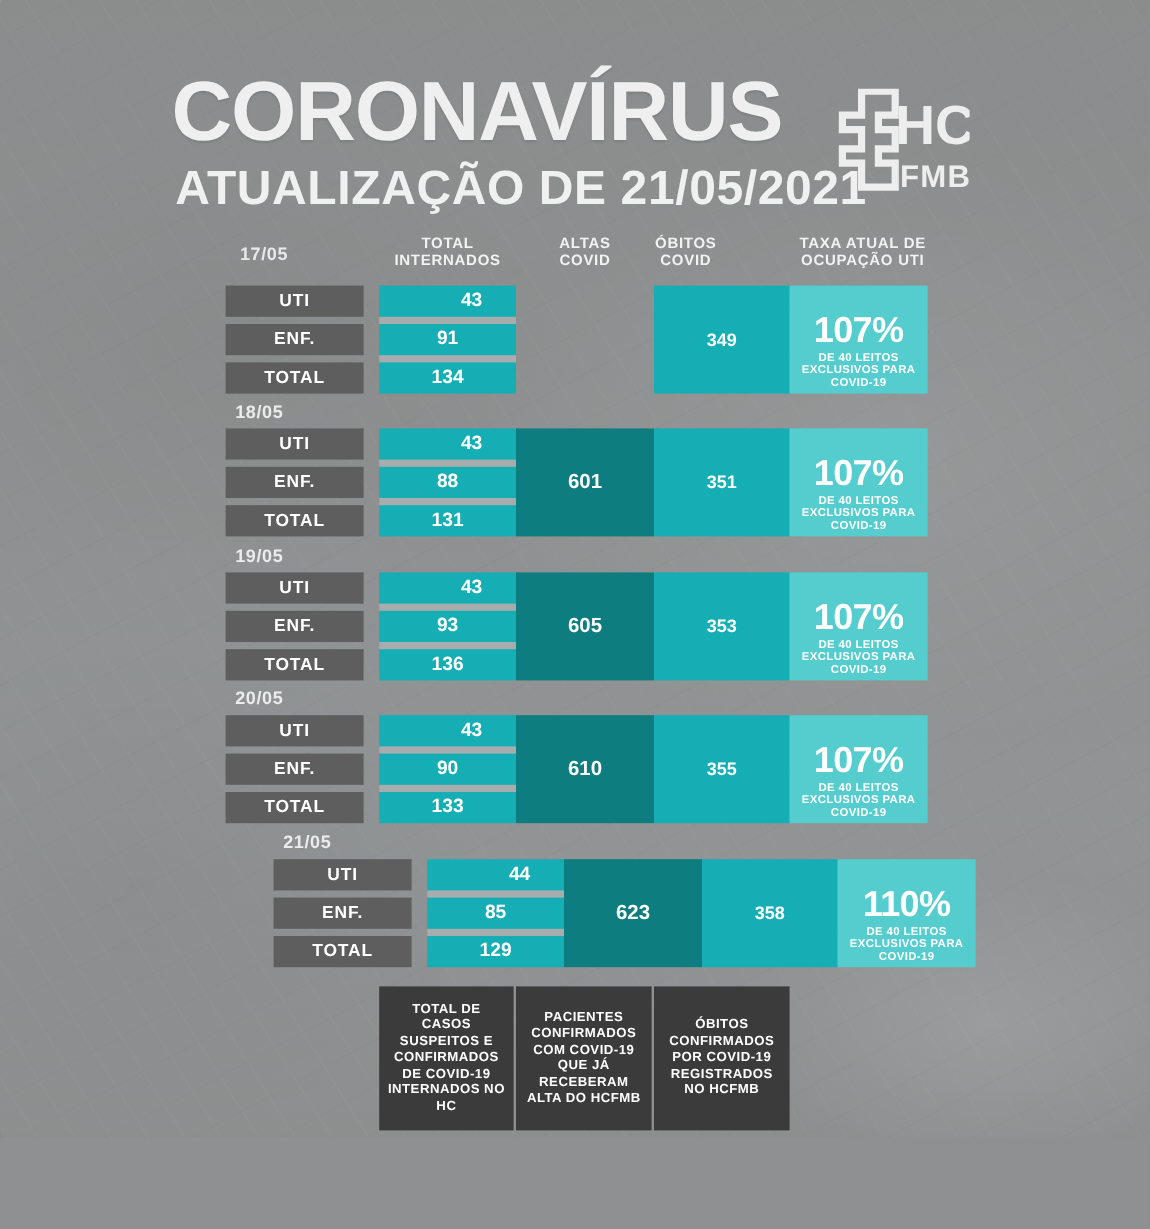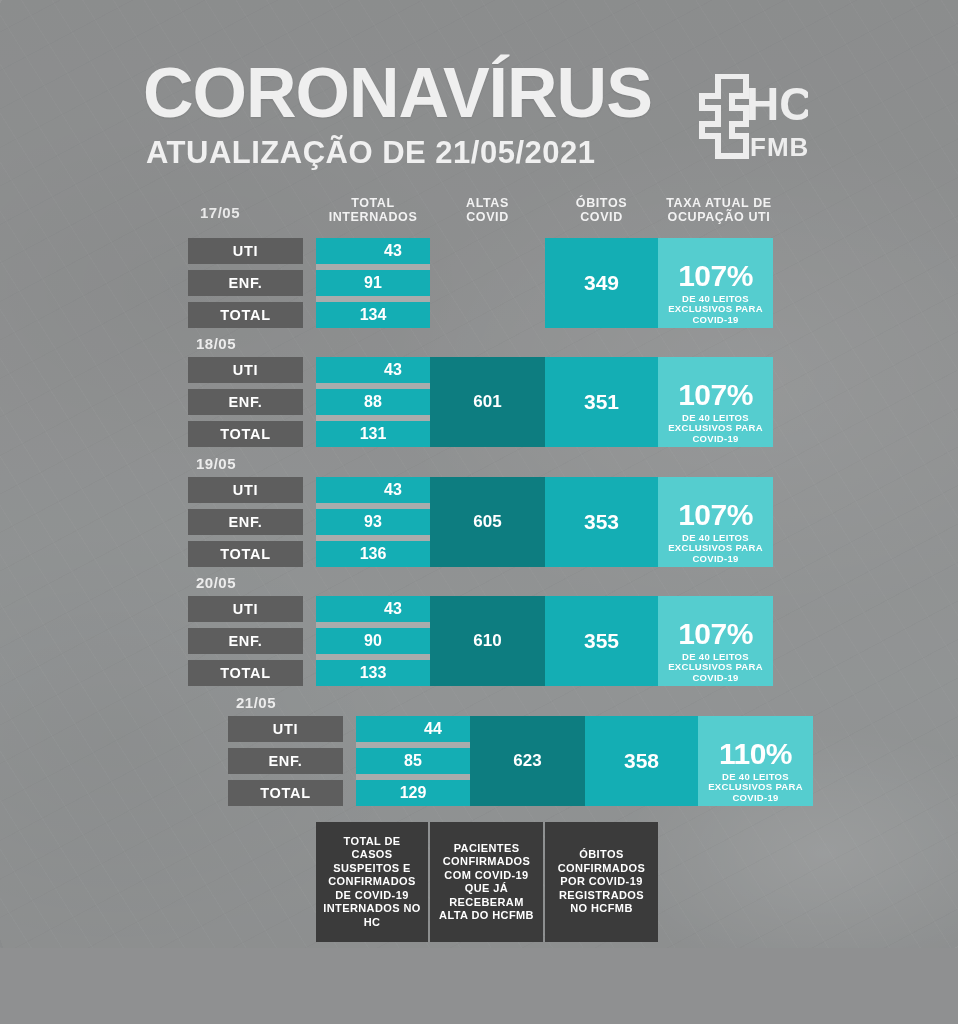--- a/index.html
+++ b/index.html
@@ -43,21 +43,21 @@
   .header { position:absolute; left:0; top:0; width:958px; height:188px; }
   .title {
     position:absolute; left:143px; top:58px;
     font-size:70px; font-weight:bold; letter-spacing:-1px;
     color:#efefef; line-height:1;
     font-family:"Liberation Sans", sans-serif;
     text-shadow:0 1px 2px rgba(0,0,0,.10);
   }
   .subtitle {
     position:absolute; left:146px; top:137px;
-    font-size:31px; font-weight:bold; letter-spacing:.5px;
+    font-size:40px; font-weight:bold; letter-spacing:.5px;
     color:#f0f0f0; line-height:1;
   }
   .logo { position:absolute; left:688px; top:74px; width:120px; height:88px; }
   .logo svg { display:block; }
 
   
   .col-headers { position:absolute; left:0; top:196px; width:958px; height:34px; }
   .date-label {
     position:absolute; font-size:15px; font-weight:bold;
     color:#e9e9e9; letter-spacing:.5px;
@@ -109,21 +109,21 @@
   .col-altas {
     position:absolute; left:430px; top:0; width:115px; height:90px;
     background:#0d7d80;
     display:flex; align-items:center; justify-content:center;
     color:#ffffff; font-size:17px; font-weight:bold;
   }
   .col-obitos {
     position:absolute; left:545px; top:0; width:113px; height:90px;
     background:#14aeb4;
     display:flex; align-items:center; justify-content:center;
-    color:#ffffff; font-size:21px; font-weight:bold;
+    color:#ffffff; font-size:15px; font-weight:bold;
   }
   .col-taxa {
     position:absolute; left:658px; top:0; width:115px; height:90px;
     background:#55cdcf;
     display:flex; flex-direction:column; align-items:center;
     justify-content:center; padding-top:20px;
   }
   .taxa-pct {
     color:#ffffff; font-size:30px; font-weight:bold; line-height:30px;
     letter-spacing:-.5px;
@@ -174,21 +174,21 @@
     <div class="chdr" style="left:316px; width:114px;">
       <div>TOTAL</div>
       <div>INTERNADOS</div>
     </div>
 
     <div class="chdr" style="left:430px; width:115px;">
       <div>ALTAS</div>
       <div>COVID</div>
     </div>
 
-    <div class="chdr" style="left:545px; width:113px;">
+    <div class="chdr" style="left:515px; width:113px;">
       <div>ÓBITOS</div>
       <div>COVID</div>
     </div>
 
     <div class="chdr" style="left:655px; width:128px;">
       <div>TAXA ATUAL DE</div>
       <div>OCUPAÇÃO UTI</div>
     </div>
   </div>
 

